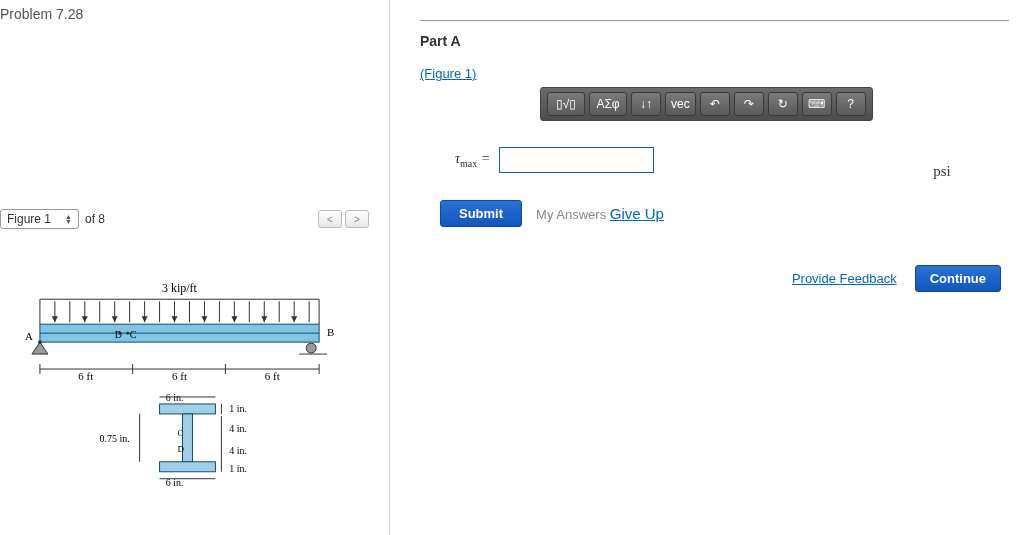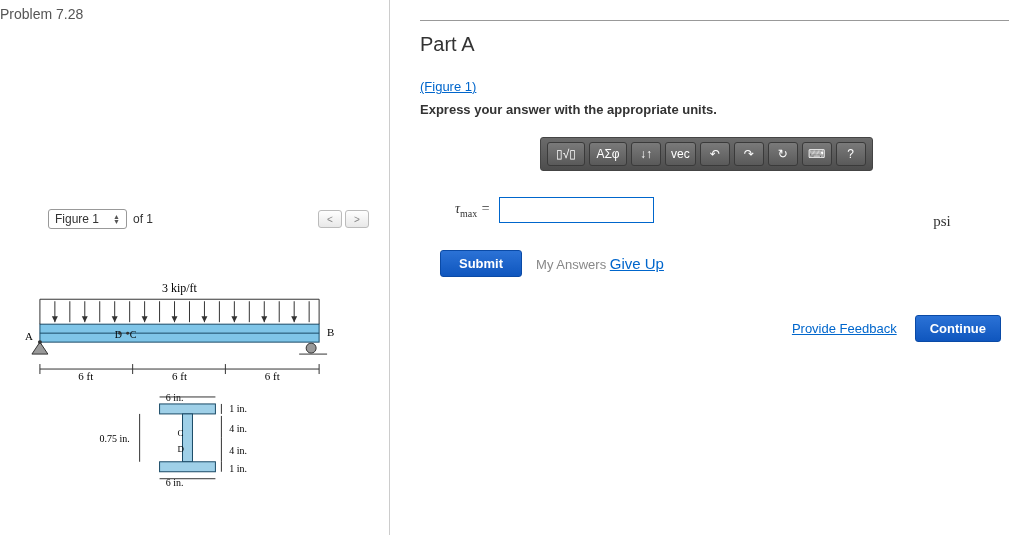--- a/index.html
+++ b/index.html
@@ -33,21 +33,20 @@
   }
   .figure-select {
     border: 1px solid #999;
     border-radius: 3px;
     padding: 2px 6px;
     font-size: 12px;
     background: #fff;
     display: flex;
     align-items: center;
     gap: 12px;
-    margin-left: 48px;
   }
   .stepper {
     display: inline-flex;
     flex-direction: column;
     line-height: 5px;
     font-size: 7px;
     color: #555;
     margin-left: 2px;
   }
   .of-text { font-size: 12px; margin-left: 6px; }
@@ -79,23 +78,23 @@
     flex: 1;
     padding: 20px 15px 10px 30px;
     position: relative;
   }
   .hr-top {
     border: none;
     border-top: 1px solid #999;
     margin-bottom: 12px;
   }
   .part-title {
-    font-weight: normal;
-    font-size: 20px;
-    margin-bottom: 22px;
+    font-weight: bold;
+    font-size: 14px;
+    margin-bottom: 16px;
   }
   .prompt-text {
     font-size: 13px;
     line-height: 1.4;
     margin-bottom: 4px;
   }
   .fig-link {
     color: #0066cc;
     text-decoration: underline;
     cursor: pointer;
@@ -215,21 +214,21 @@
     <div class="problem-title">Problem 7.28</div>
 
     <div class="figure-bar">
       <div class="figure-select">
         <span>Figure 1</span>
         <span class="stepper">
             <span>▲</span>
             <span>▼</span>
           </span>
       </div>
-      <span class="of-text">of 1</span>
+      <span class="of-text">of 8</span>
       <div class="nav-btns">
         <div class="nav-btn">&lt;</div>
         <div class="nav-btn">&gt;</div>
       </div>
     </div>
 
     <div class="figure-box">
       <svg class="figure-svg" width="350" height="240" viewBox="0 0 350 240">
 
         <rect x="30" y="60" width="280" height="18" fill="#7fc5e8" stroke="#1a4a66"></rect>
@@ -316,21 +315,20 @@
           <line x1="10" y1="20" x2="10" y2="68" stroke="#333"></line>
         </g>
       </svg>
     </div>
   </div>
 
   <div class="right-pane">
     <hr class="hr-top">
     <div class="part-title">Part A</div>
     <div class="prompt-text"><span class="fig-link">(Figure 1)</span></div>
-    <div class="express">Express your answer with the appropriate units.</div>
 
     <div class="toolbar">
       <div class="tool-btn wide">▯√▯</div>
       <div class="tool-btn wide">ΑΣφ</div>
       <div class="tool-btn">↓↑</div>
       <div class="tool-btn">vec</div>
       <div class="tool-btn">↶</div>
       <div class="tool-btn">↷</div>
       <div class="tool-btn">↻</div>
       <div class="tool-btn">⌨</div>

